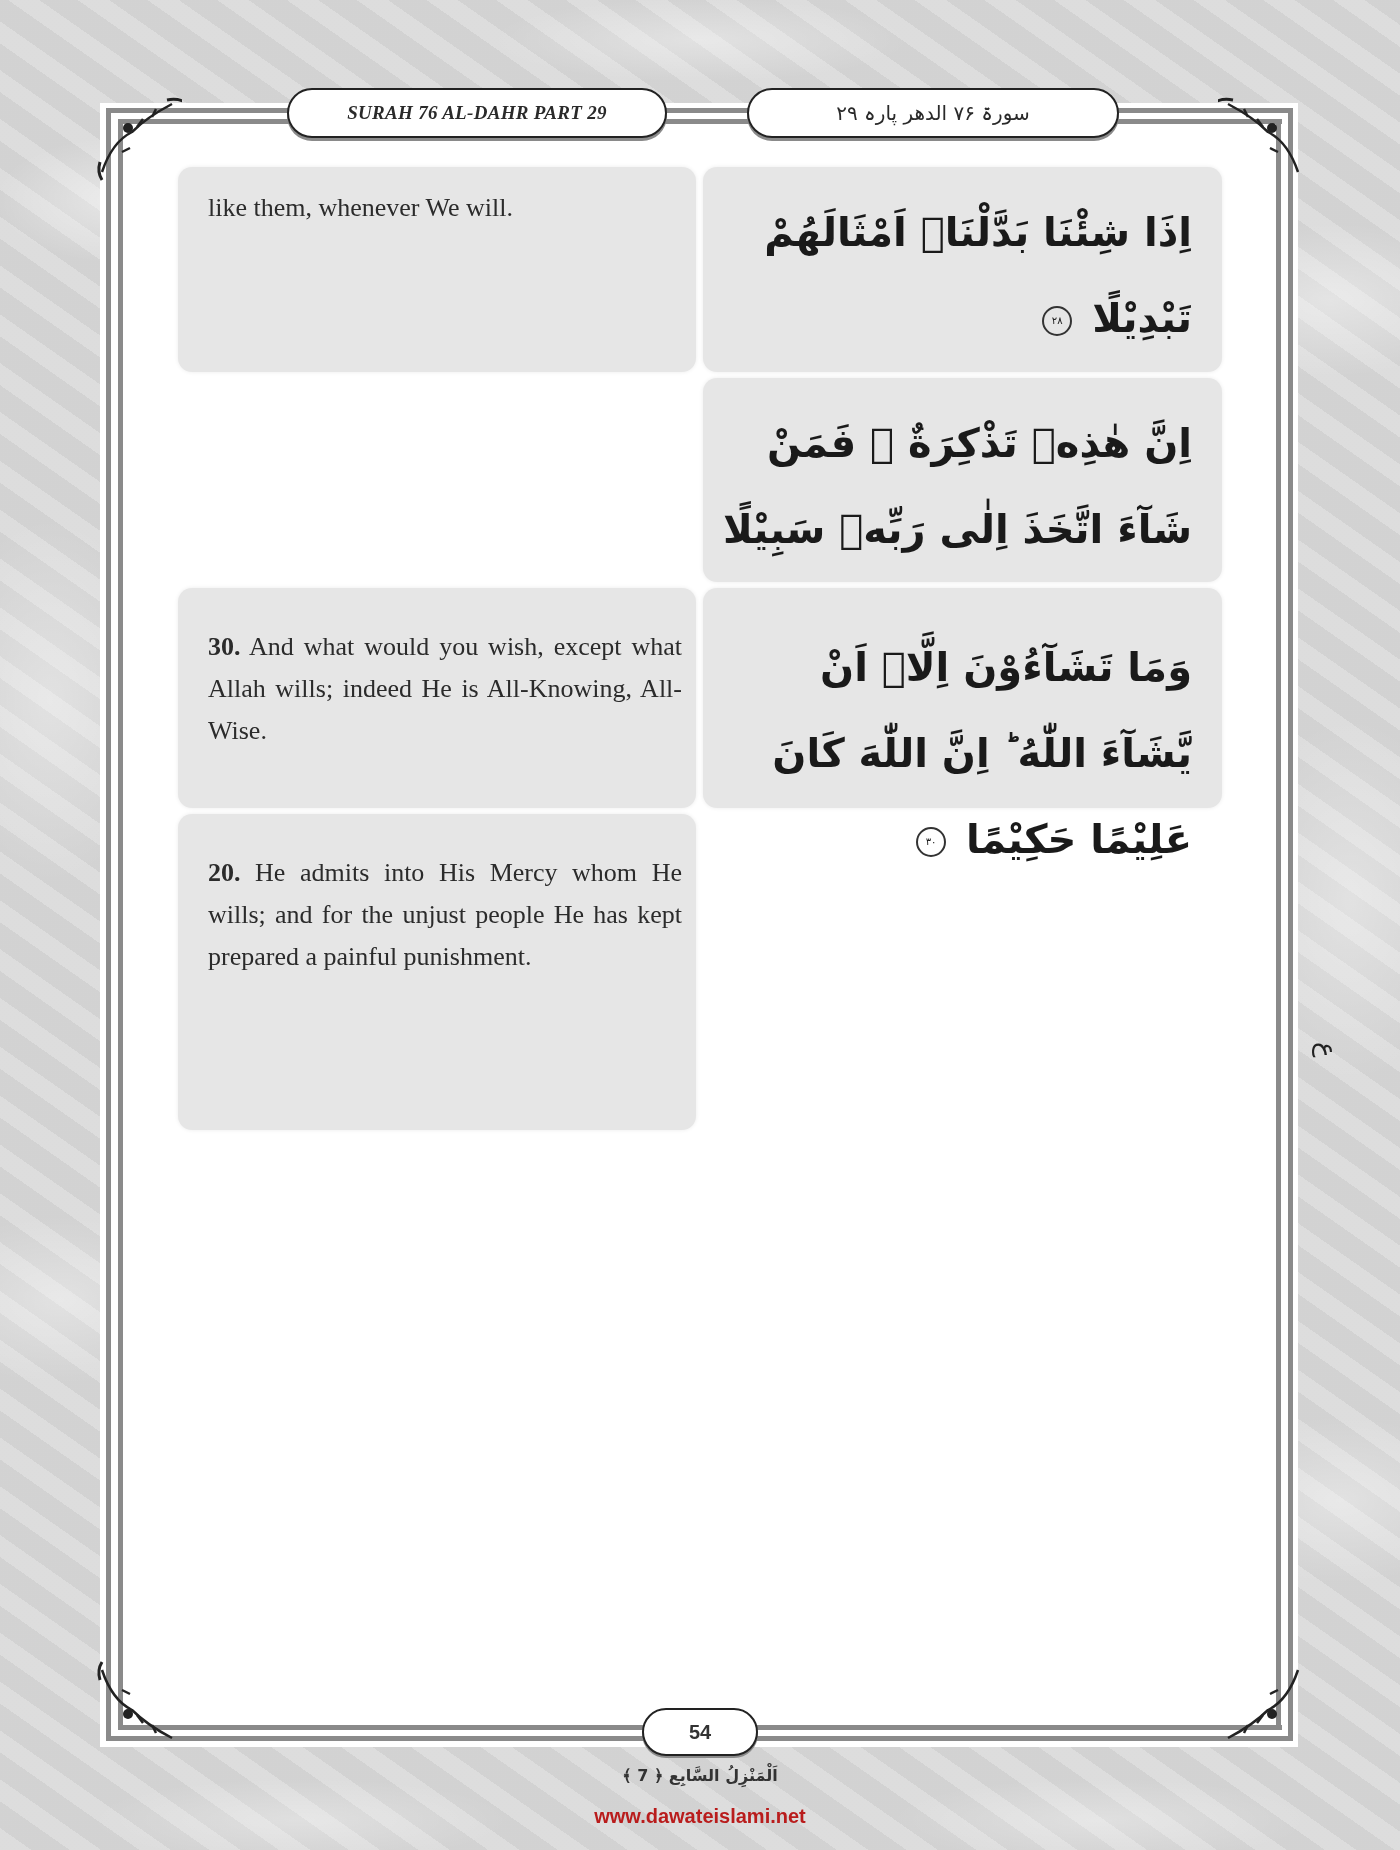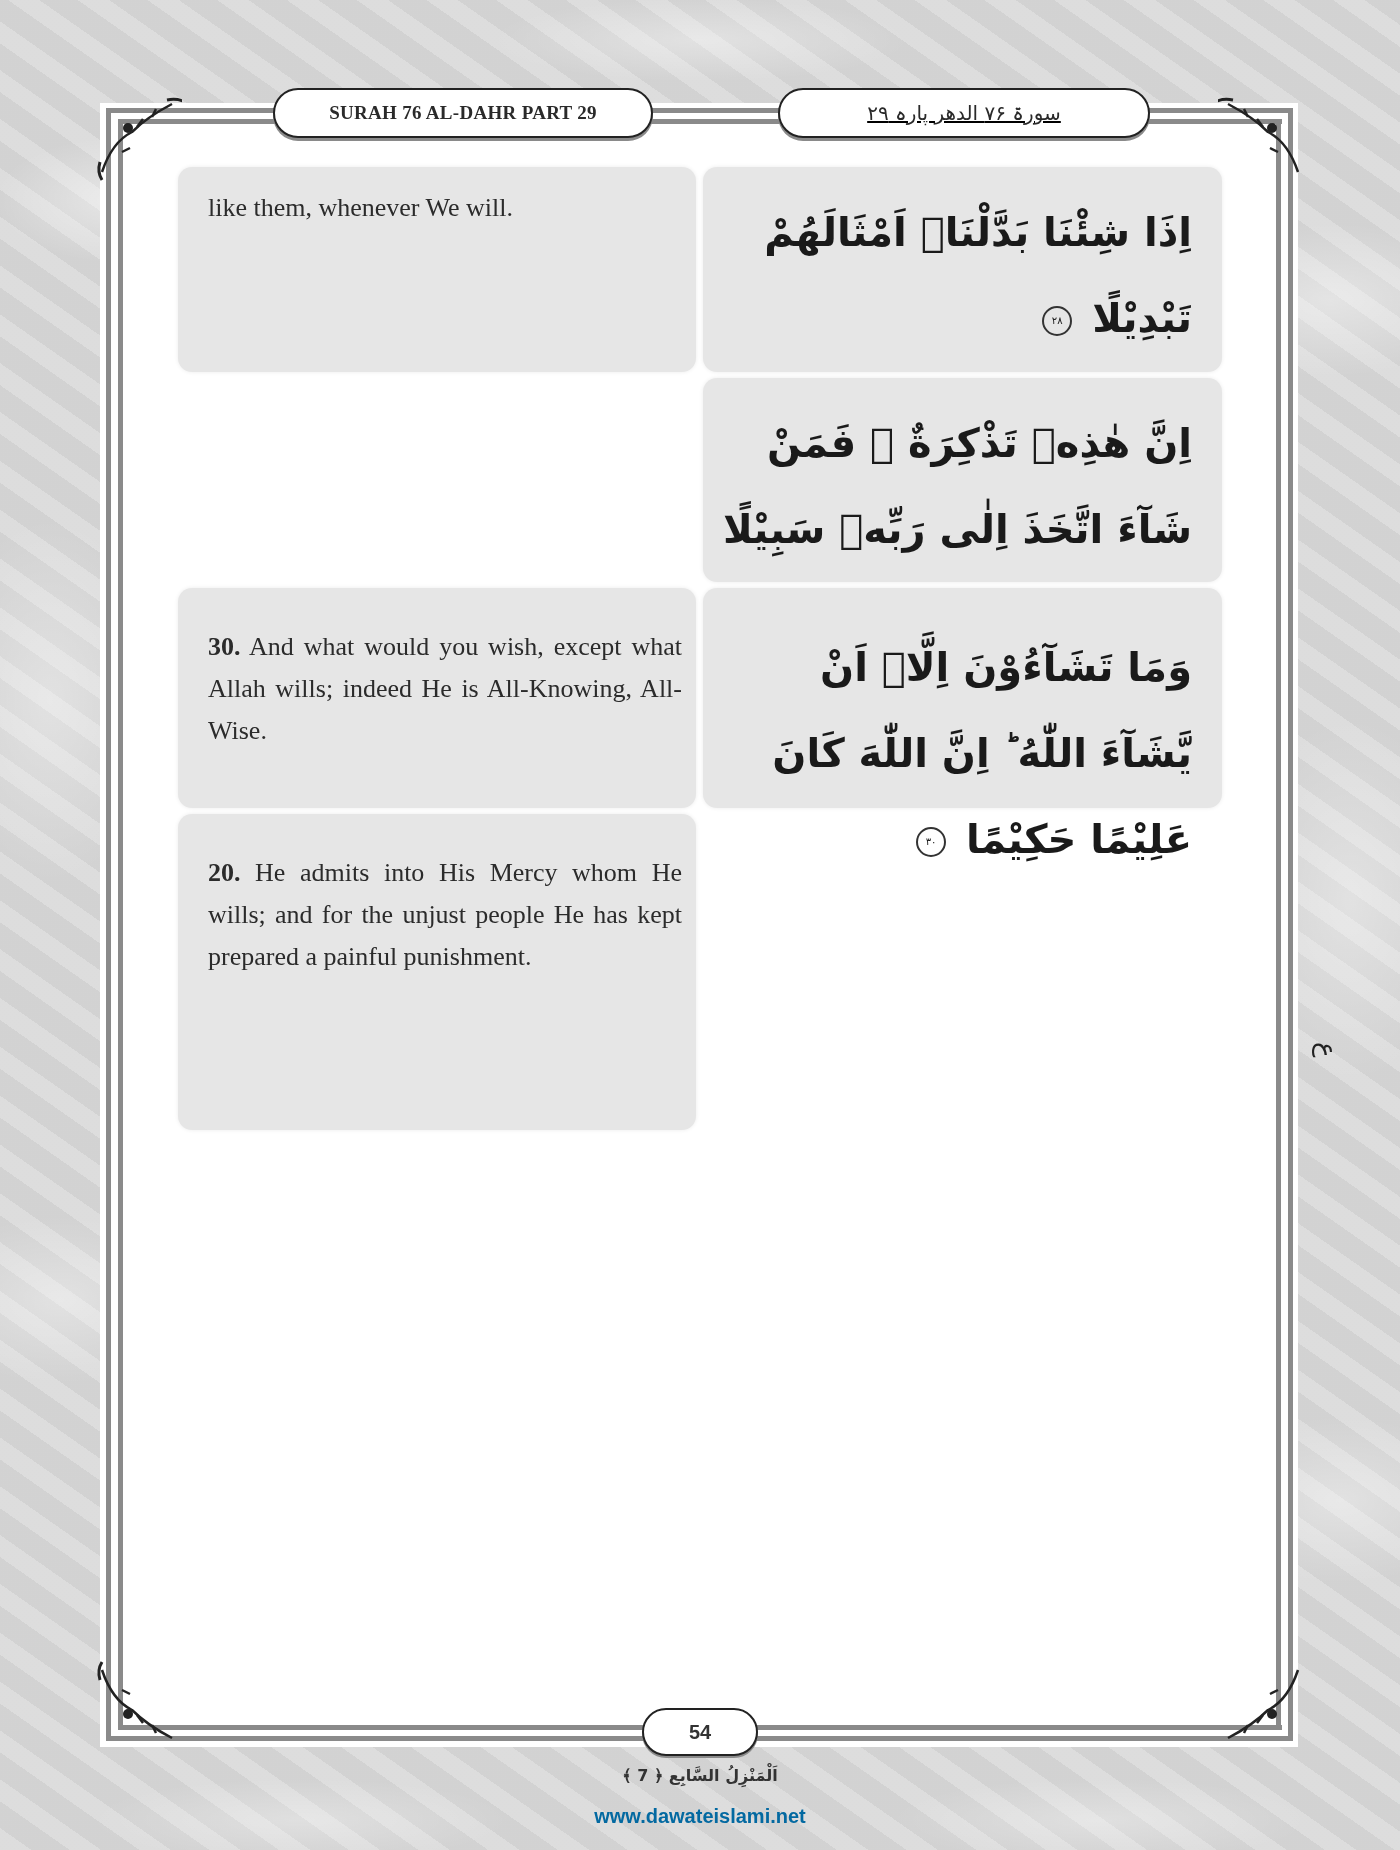--- a/index.html
+++ b/index.html
@@ -81,21 +81,21 @@
       display: flex; align-items: center; justify-content: center;
       font-family: Liberation Sans, sans-serif; font-size: 20px; color: #333; font-weight: bold;
       box-shadow: 0 2px 0 #8a8a8a;
     }
     .manzil {
       position: absolute; left: 560px; top: 1766px; width: 280px; text-align: center;
       font-family: "DejaVu Sans", sans-serif; font-size: 16px; color: #333; direction: rtl; font-weight: bold;
     }
     .url {
       position: absolute; left: 540px; top: 1805px; width: 320px; text-align: center;
-      font-family: "Liberation Sans", sans-serif; font-size: 20px; color: #0369a1; font-weight: bold;
+      font-family: "Liberation Sans", sans-serif; font-size: 20px; color: #b91c1c; font-weight: bold;
     }
   </style>
 </head>
 <body>
 
 <div class="bg-swirls"></div>
 
 <div class="page"></div>
 
 <div class="frame-line" style="left:108px; top:108px; width:1185px; height:5px;"></div>
@@ -125,24 +125,24 @@
   <path d="M30 60 l8 -4 M45 35 l6 -8 M60 25 l4 -8" stroke="#222" stroke-width="2.5"></path>
   <circle cx="36" cy="36" r="5" fill="#222"></circle>
   <path d="M8 70 q-3 10 2 18" stroke="#222" stroke-width="3" fill="none"></path>
 </svg>
 <svg class="corner" style="left:1218px; top:1660px; transform:scale(-1,-1);" viewBox="0 0 90 90">
   <path d="M10 80 Q20 50 40 40 Q55 25 80 12" stroke="#222" stroke-width="2.5" fill="none"></path>
   <path d="M30 60 l8 -4 M45 35 l6 -8 M60 25 l4 -8" stroke="#222" stroke-width="2.5"></path>
   <circle cx="36" cy="36" r="5" fill="#222"></circle>
 </svg>
 
-<div class="pill" style="left:273px; top:88px; width:376px;">
+<div class="pill" style="left:287px; top:88px; width:376px;font-style:italic;">
   <span class="pill-en">SURAH 76 AL-DAHR PART 29</span>
 </div>
-<div class="pill" style="left:778px; top:88px; width:368px;text-decoration:underline;">
+<div class="pill" style="left:747px; top:88px; width:368px;">
   <span class="pill-ar">سورۃ ۷۶ الدھر پارہ ۲۹</span>
 </div>
 
 <div class="row" style="top:167px; height:205px;">
   <div class="box box-en">
     <div class="en-text">
       <span class="num"></span>
       <span>like them, whenever We will.</span>
     </div>
   </div>

